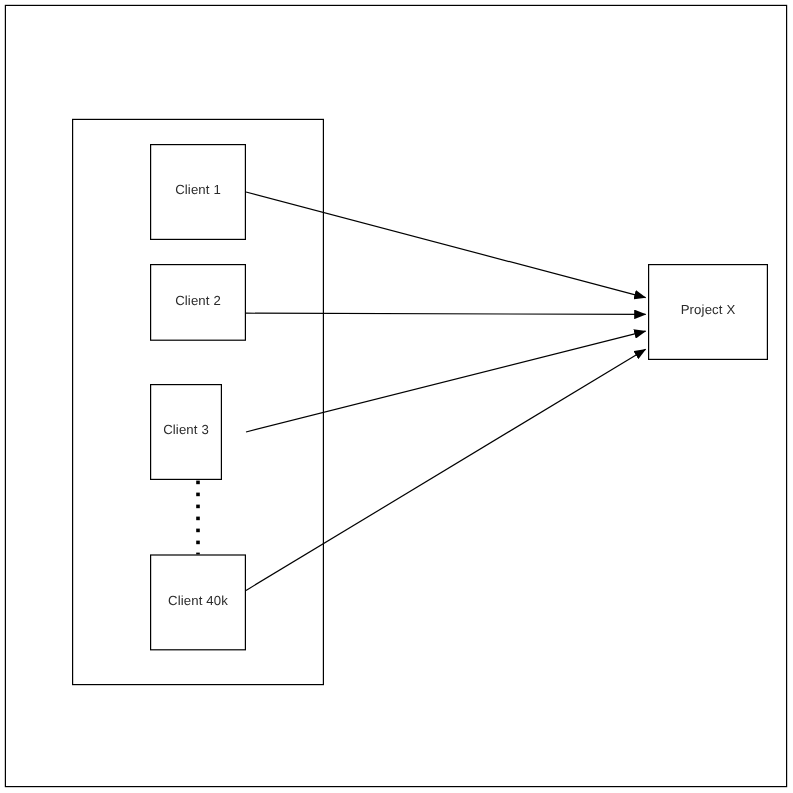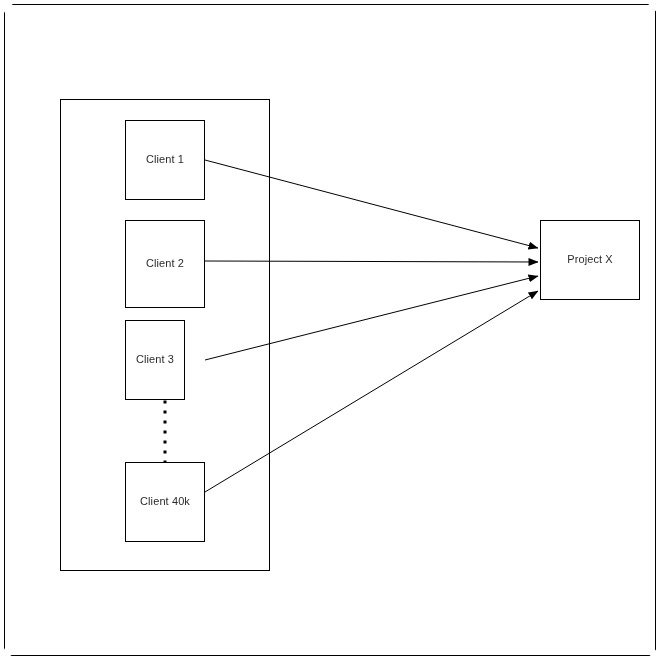--- a/index.html
+++ b/index.html
@@ -9,21 +9,20 @@
   }
   body {
     font-family: "Liberation Sans", sans-serif;
   }
   #canvas {
     position: relative;
     width: 661px;
     height: 661px;
     background: #ffffff;
     overflow: hidden;
-    border-radius: 27px;
   }
   #page-border {
     position: absolute;
     left: 4px;
     top: 4px;
     width: 652px;
     height: 652px;
     border: 1px solid #000000;
     box-sizing: border-box;
   }
@@ -88,21 +87,21 @@
         <rect x="163.5" y="440.5" width="3" height="3" fill="#000000"></rect>
         <rect x="163.5" y="450.5" width="3" height="3" fill="#000000"></rect>
         <rect x="163.5" y="460.5" width="3" height="3" fill="#000000"></rect>
       </g>
   </svg>
 
   <div class="node-box" id="node-client-1" style="left: 125px; top: 120px; width: 80px; height: 80px; border-color: rgb(0, 0, 0);">
     <span class="node-label" style="color: rgb(43, 43, 43);">Client 1</span>
   </div>
 
-  <div class="node-box" id="node-client-2" style="left: 125px; top: 220px; width: 80px; height: 88px; border-color: rgb(0, 0, 0);">
+  <div class="node-box" id="node-client-2" style="left: 125px; top: 220px; width: 80px; height: 64px; border-color: rgb(0, 0, 0);">
     <span class="node-label" style="color: rgb(43, 43, 43);">Client 2</span>
   </div>
 
   <div class="node-box" id="node-client-3" style="left: 125px; top: 320px; width: 60px; height: 80px; border-color: rgb(0, 0, 0);">
     <span class="node-label" style="color: rgb(43, 43, 43);">Client 3</span>
   </div>
 
   <div class="node-box" id="node-client-40k" style="left: 125px; top: 462px; width: 80px; height: 80px; border-color: rgb(0, 0, 0);">
     <span class="node-label" style="color: rgb(43, 43, 43);">Client 40k</span>
   </div>

